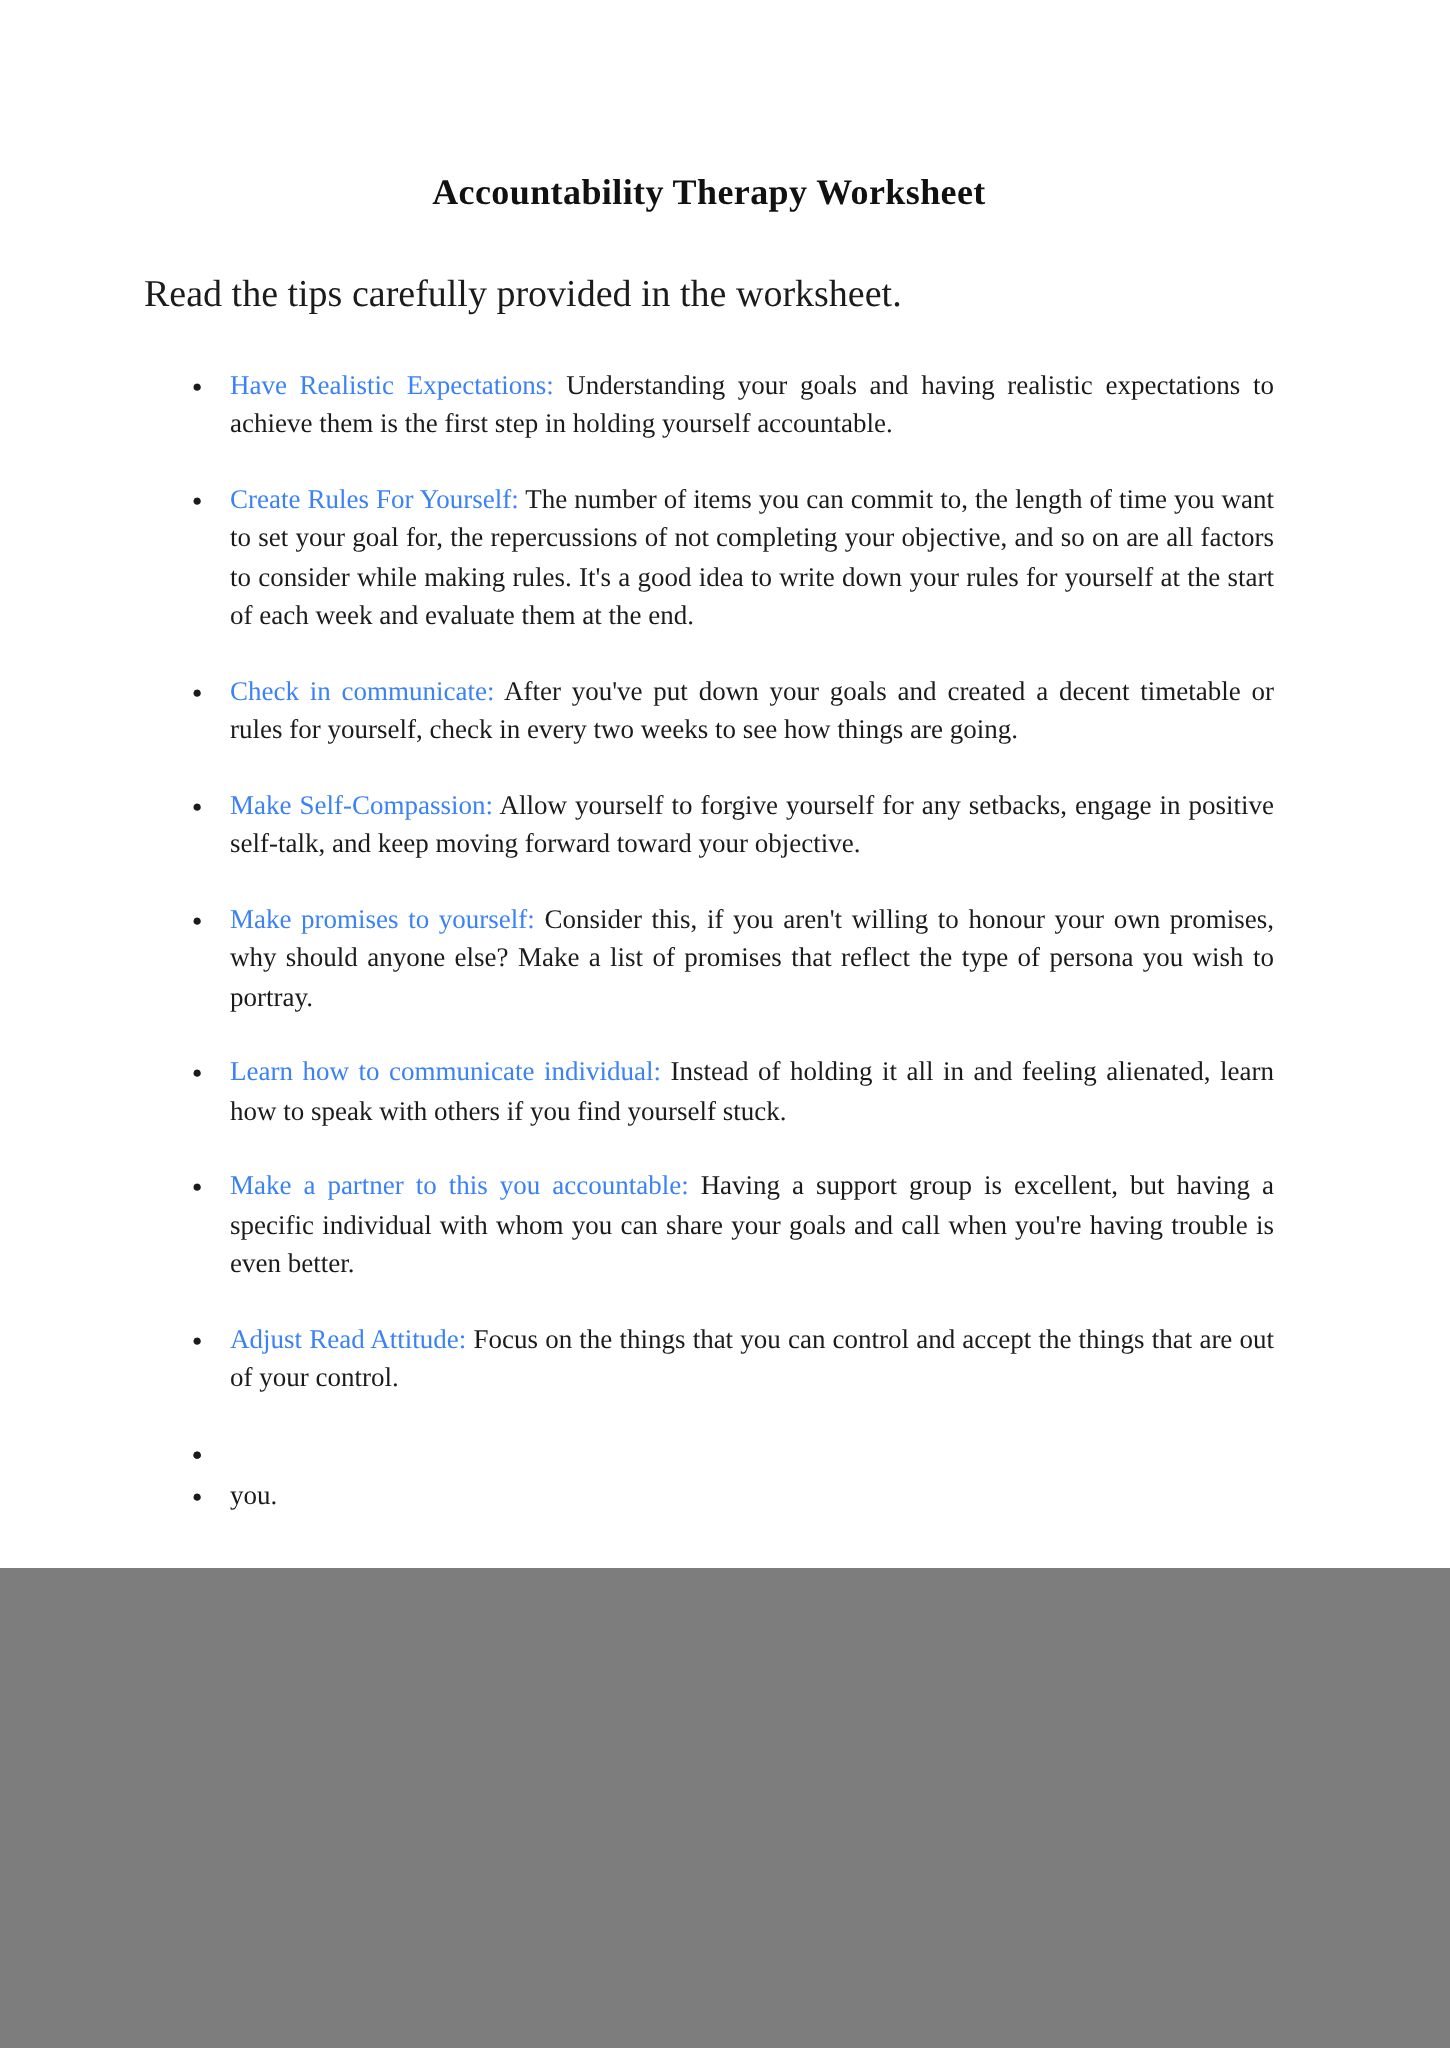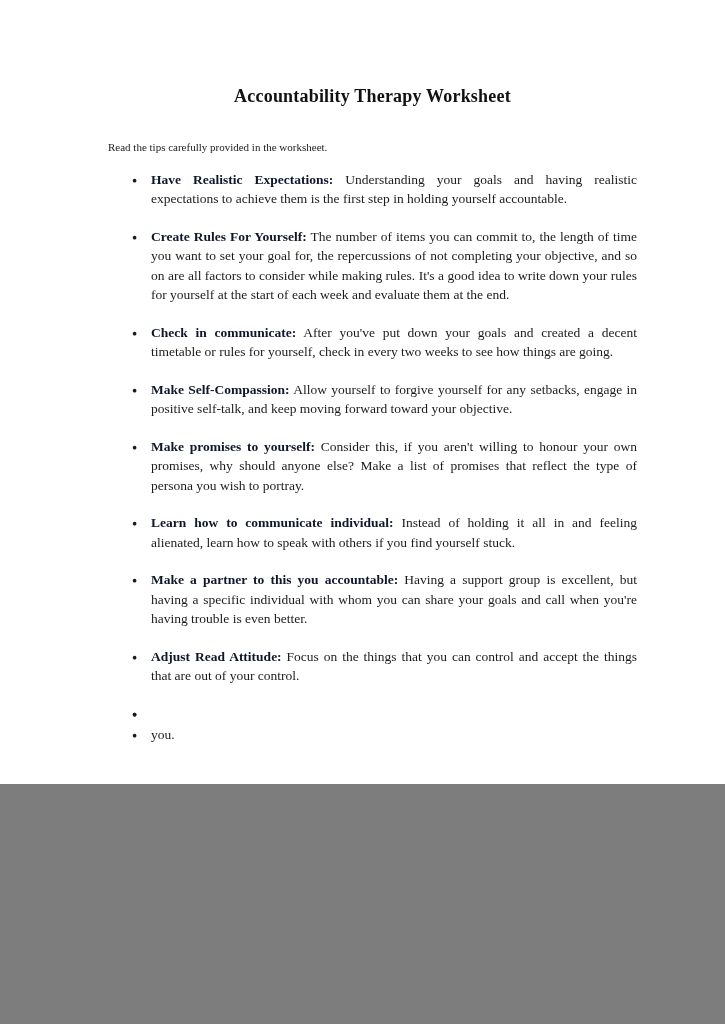--- a/index.html
+++ b/index.html
@@ -4,51 +4,51 @@
 <style>
   * { margin: 0; padding: 0; box-sizing: border-box; }
   html, body { width: 725px; height: 1024px; }
   body {
     position: relative;
     background: #ffffff;
     color: #1b1b1b;
     font-family: "Liberation Serif", serif;
     overflow: hidden;
   }
-  .page { padding: 86px 88px 0 108px; }
+  .page { padding: 86px 88px 0 72px; }
   .title {
     font-family: "Liberation Serif", serif;
     font-size: 18px;
     font-weight: bold;
     text-align: center;
     letter-spacing: 0.2px;
     margin-bottom: 31px;
     color: #111111;
   }
   .intro {
-    font-size: 11px;
+    font-size: 19px;
     line-height: 19.5px;
-    margin-bottom: 12px;
+    margin-bottom: 25px;
   }
   .tip {
     position: relative;
     padding-left: 43px;
     margin-bottom: 18px;
     font-size: 13.5px;
     line-height: 19.5px;
     text-align: justify;
   }
   .tip .bullet {
     position: absolute;
     left: 24px;
     top: 5px;
     font-size: 8.5px;
     line-height: 10px;
   }
-  .lead { font-weight: bold; color: #0f172a; }
+  .lead { font-weight: normal; color: #3b82f6; }
   .tight { margin-bottom: 2px; text-align: left; }
   .sans-line {
     font-family: "Liberation Sans", sans-serif;
     font-size: 12.8px;
     padding-left: 47px;
     color: #2a2a2a;
   }
   .empty-line { min-height: 19.5px; }
   .qline1 { text-align: justify; text-align-last: justify; }
   .qline2 { text-align: left; }

